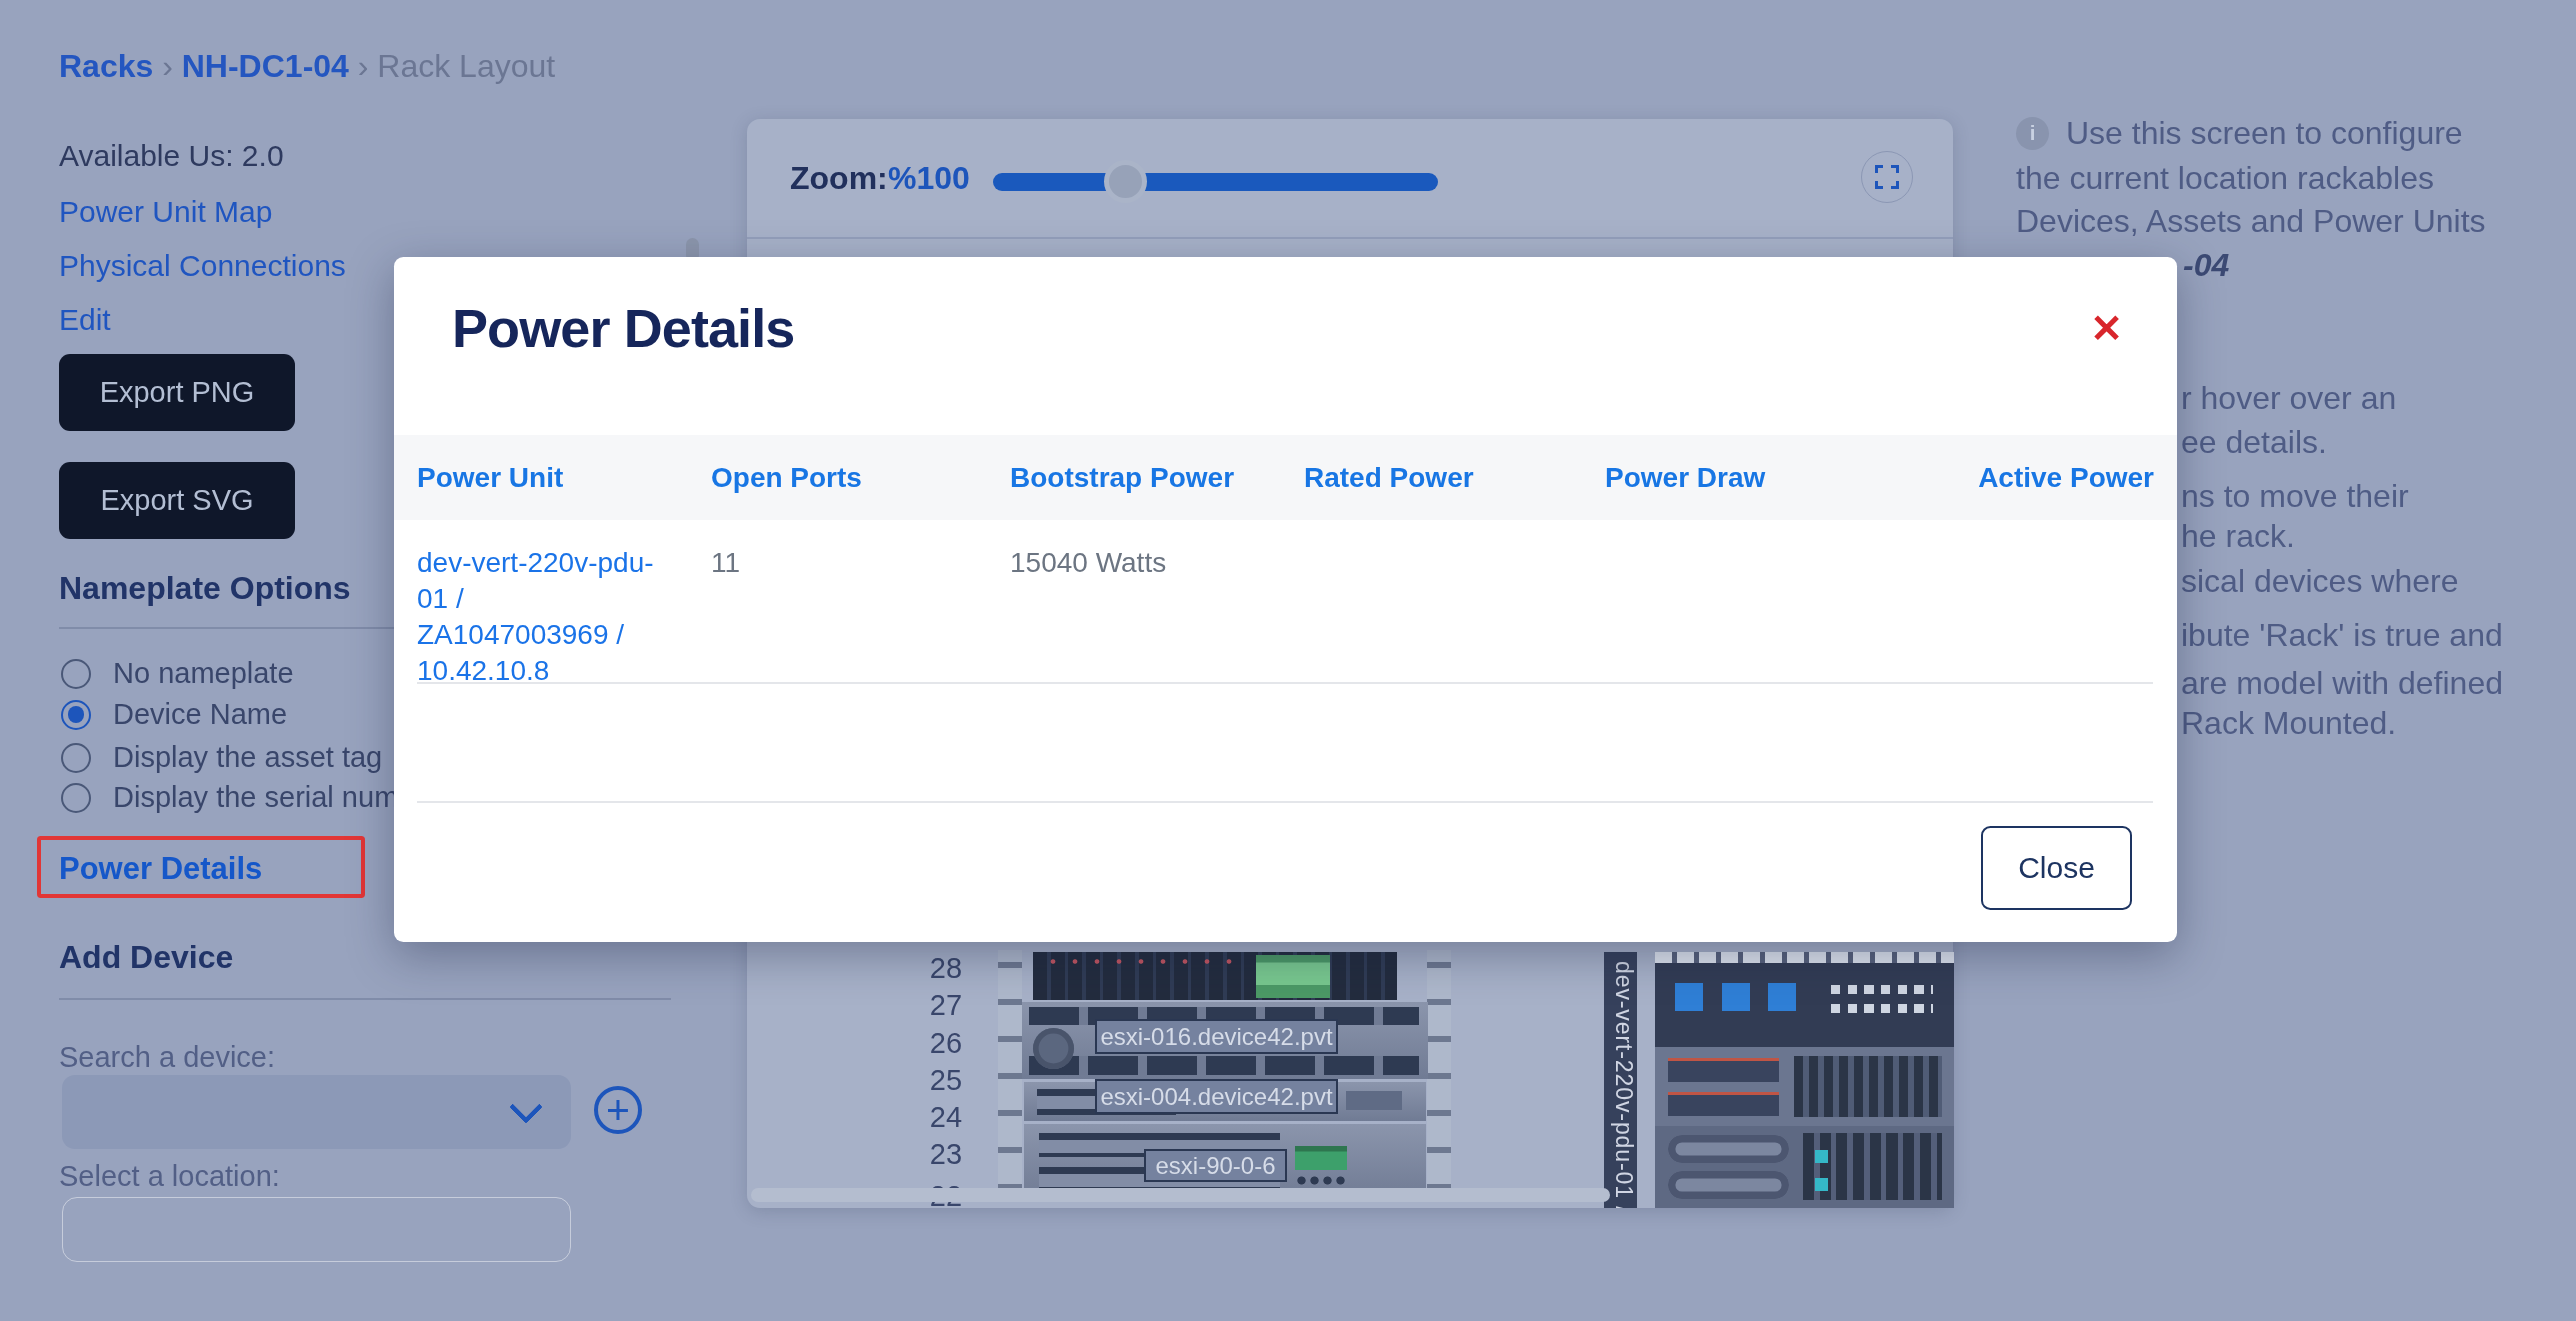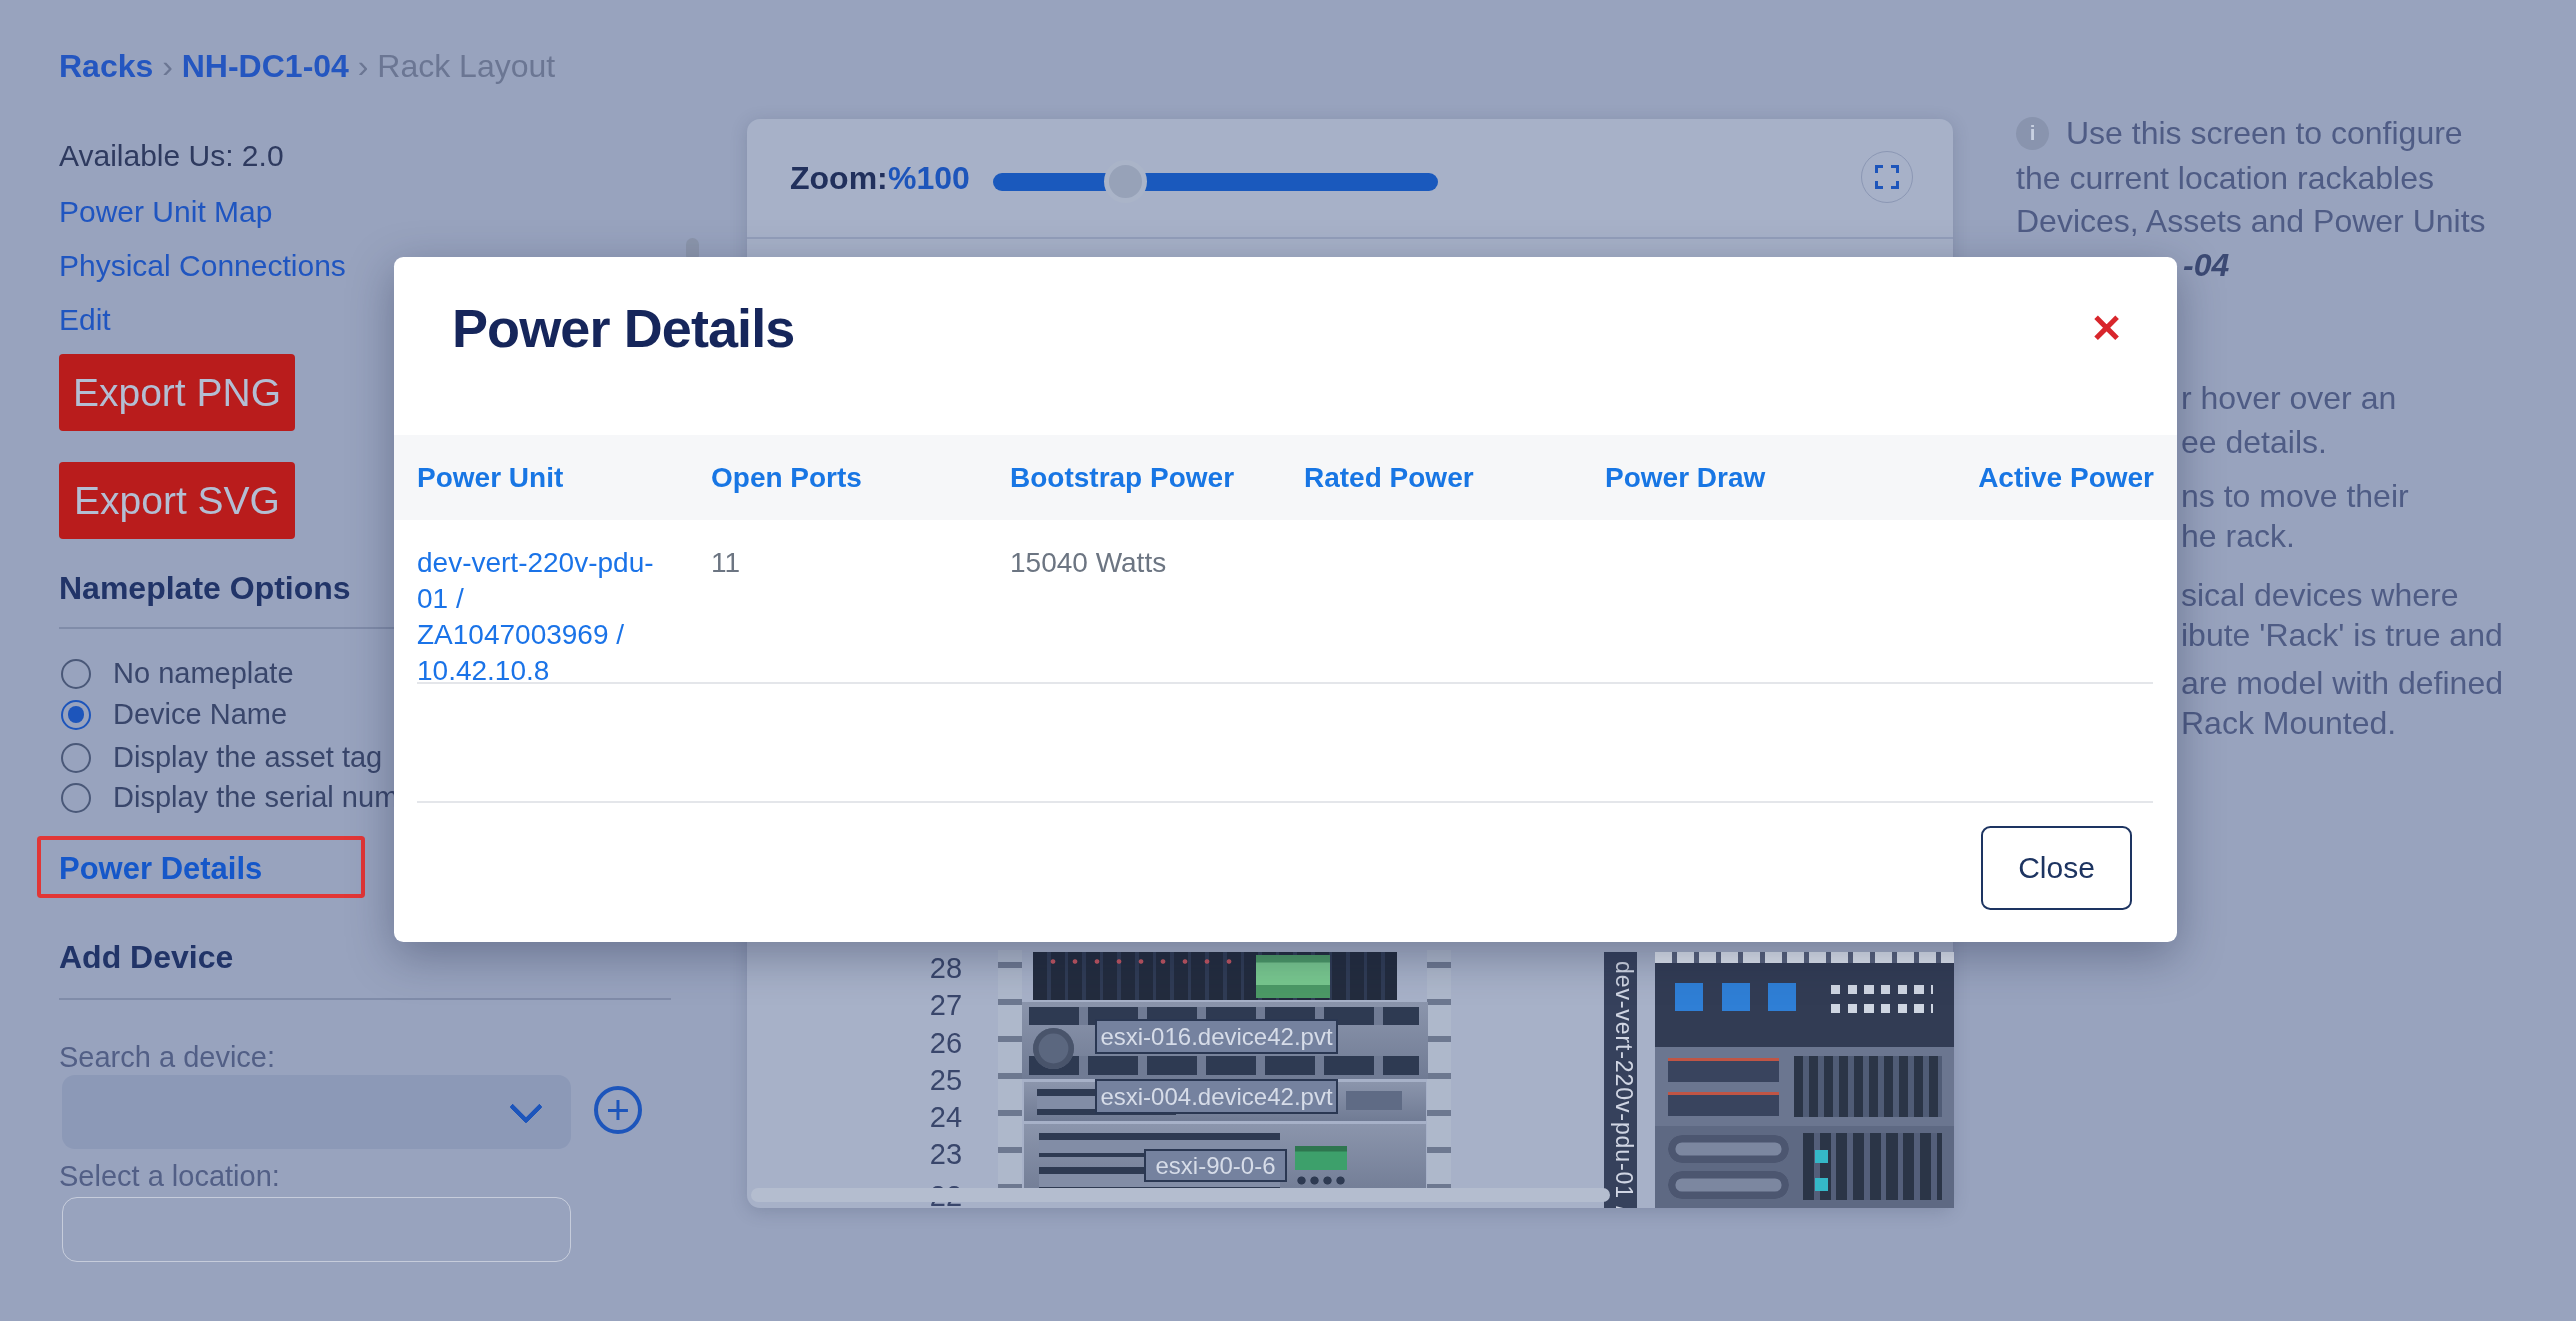--- a/index.html
+++ b/index.html
@@ -7,22 +7,22 @@
   #stage{position:relative;width:2576px;height:1321px;background:#98a3be;overflow:hidden;}
   .abs{position:absolute;}
   
   .crumb{font-size:32px;font-weight:700;}
   .crumb a{color:#2456c0;text-decoration:none;}
   .crumb .sep,.crumb .current{color:#6b7693;font-weight:400;}
   .side-link{font-size:30px;color:#1f55c0;cursor:pointer;}
   .side-text{font-size:30px;color:#2e3a5f;}
   .side-head{font-size:32px;font-weight:700;color:#213468;}
   .divider{height:1.9px;background:rgba(110,122,152,.55);}
-  .btn-export{width:236px;height:77px;border-radius:4px;background:#b91c1c;color:#b3bed3;
-    font-size:39px;display:flex;align-items:center;justify-content:center;cursor:pointer;}
+  .btn-export{width:236px;height:77px;border-radius:11px;background:#0f172a;color:#b3bed3;
+    font-size:29px;display:flex;align-items:center;justify-content:center;cursor:pointer;}
   .radio-row{display:flex;align-items:center;gap:22px;}
   .radio{width:30px;height:30px;border-radius:50%;border:2.8px solid #4a5878;background:transparent;flex:0 0 auto;}
   .radio.checked{border-color:#1d55bb;display:flex;align-items:center;justify-content:center;}
   .radio.checked::after{content:"";width:16.7px;height:16.7px;border-radius:50%;background:#1d55bb;}
   .radio-label{font-size:29px;color:#39466b;white-space:nowrap;}
   .red-box{border:4.6px solid #e23636;border-radius:3.7px;}
   .pd-link{font-size:31px;font-weight:700;color:#1557c9;cursor:pointer;}
   .lbl{font-size:29px;color:#525f86;}
   .dropdown{background:#8c99b7;border-radius:13px;cursor:pointer;}
   .chev{width:24px;height:24px;border-right:5.6px solid #1d55bb;border-bottom:5.6px solid #1d55bb;
@@ -220,21 +220,21 @@
     </div>
   <div class="abs info-line" style="left:2016px;top:160px;">the current location rackables</div>
   <div class="abs info-line" style="left:2066px;top:115px;">Use this screen to configure</div>
   <div class="abs info-line" style="left:2016px;top:203px;">Devices, Assets and Power Units</div>
   <div class="abs info-line" style="left:2183px;top:247px;font-style:italic;font-weight:700;color:#3c4a74;">-04</div>
 
   <div class="abs info-line" style="left:2181px;top:380px;">r hover over an</div>
   <div class="abs info-line" style="left:2181px;top:424px;">ee details.</div>
   <div class="abs info-line" style="left:2181px;top:478px;">ns to move their</div>
   <div class="abs info-line" style="left:2181px;top:518px;">he rack.</div>
-  <div class="abs info-line" style="left:2181px;top:577px;">sical devices where</div>
+  <div class="abs info-line" style="left:2181px;top:563px;">sical devices where</div>
   <div class="abs info-line" style="left:2181px;top:617px;">ibute 'Rack' is true and</div>
   <div class="abs info-line" style="left:2181px;top:665px;">are model with defined</div>
   <div class="abs info-line" style="left:2181px;top:705px;">Rack Mounted.</div>
 
   <div class="abs modal" style="left:394px;top:257px;width:1783px;height:685px;">
     <div class="abs modal-title" style="left:58px;top:40px;">Power Details</div>
     <div class="abs modal-x" style="right:54px;top:52px;">✕</div>
 
     <div class="abs thead tgrid" style="left:0;top:178px;width:100%;height:85px;padding:0 23px;">
       <div class="th">Power Unit</div>

